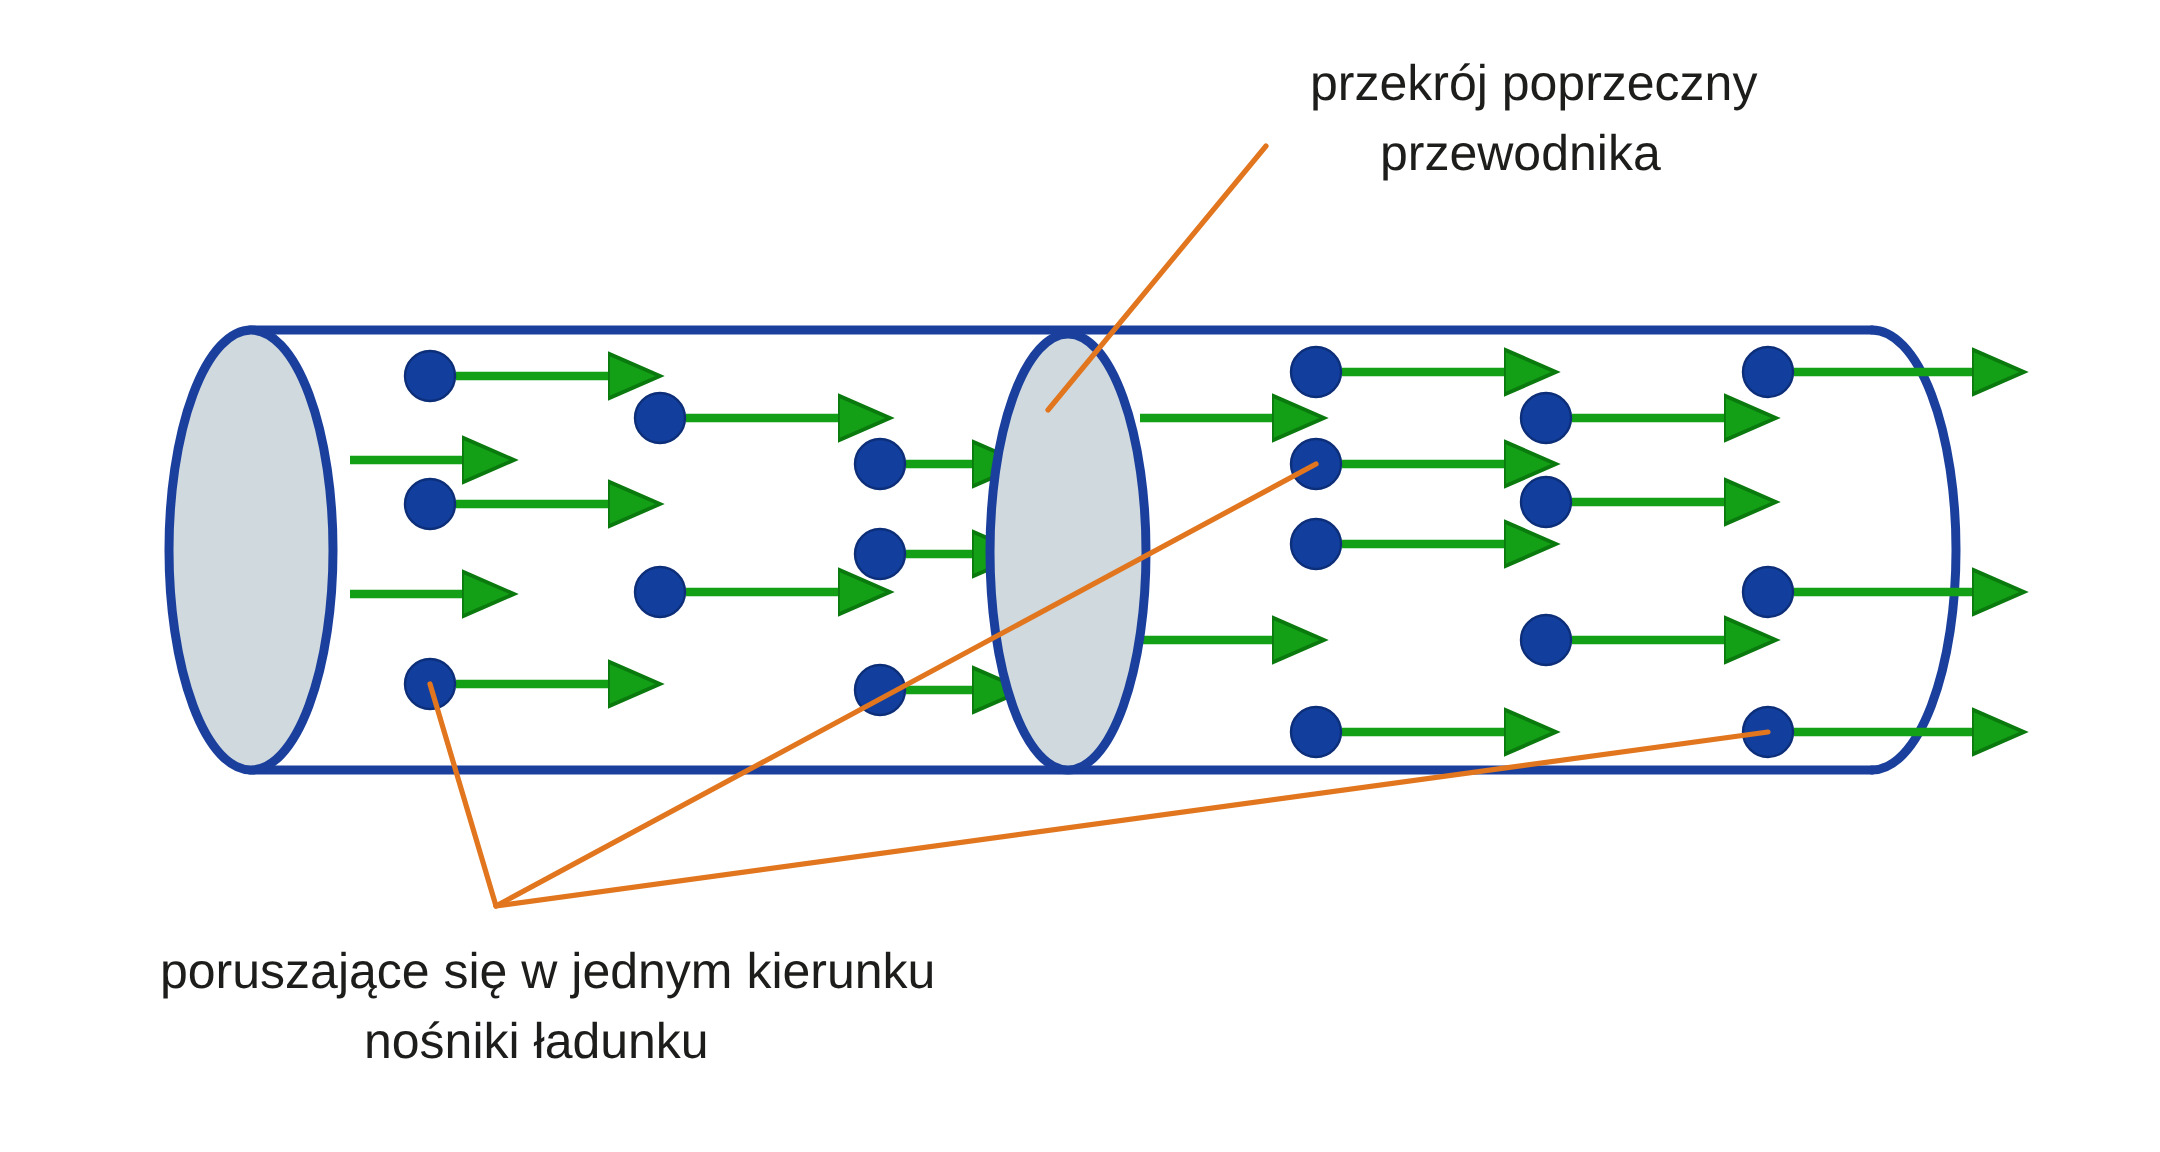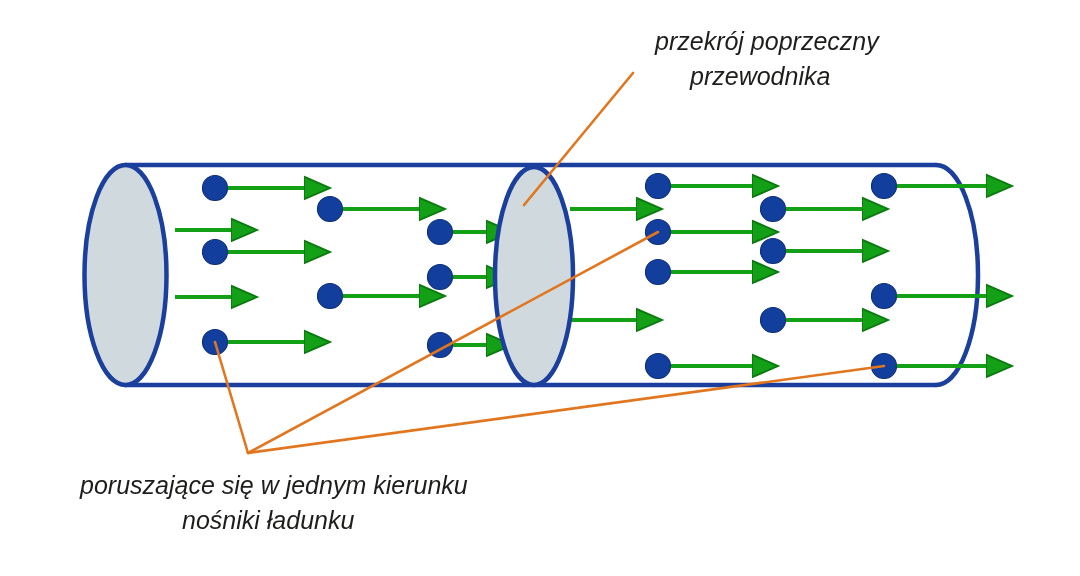--- a/index.html
+++ b/index.html
@@ -9,21 +9,20 @@
   }
   body {
     font-family: "Liberation Sans", sans-serif;
   }
   #stage {
     position: relative;
     width: 1080px;
     height: 576px;
     background: #ffffff;
     overflow: hidden;
-    font-style: italic;
   }
   #diagram {
     position: absolute;
     left: 0;
     top: 0;
     width: 1080px;
     height: 576px;
     display: block;
   }
   .label-text {

